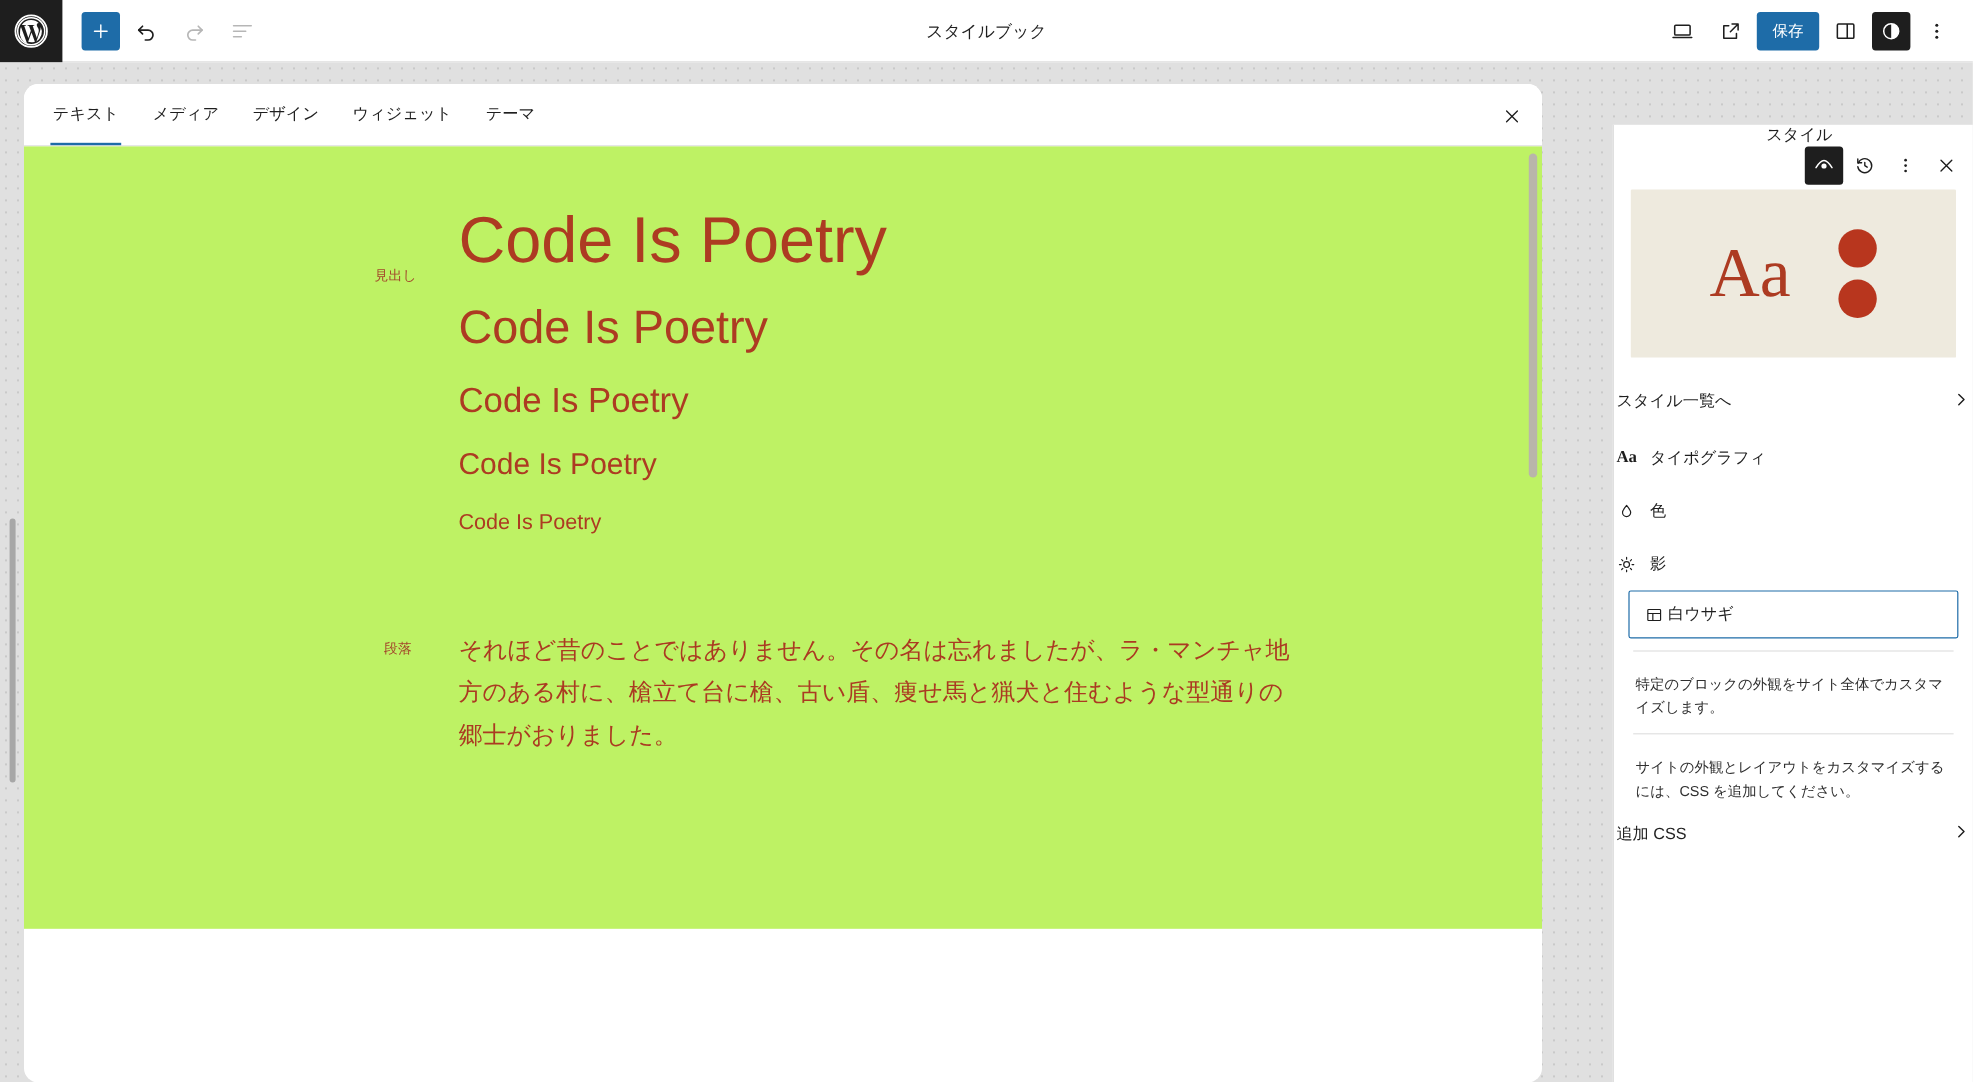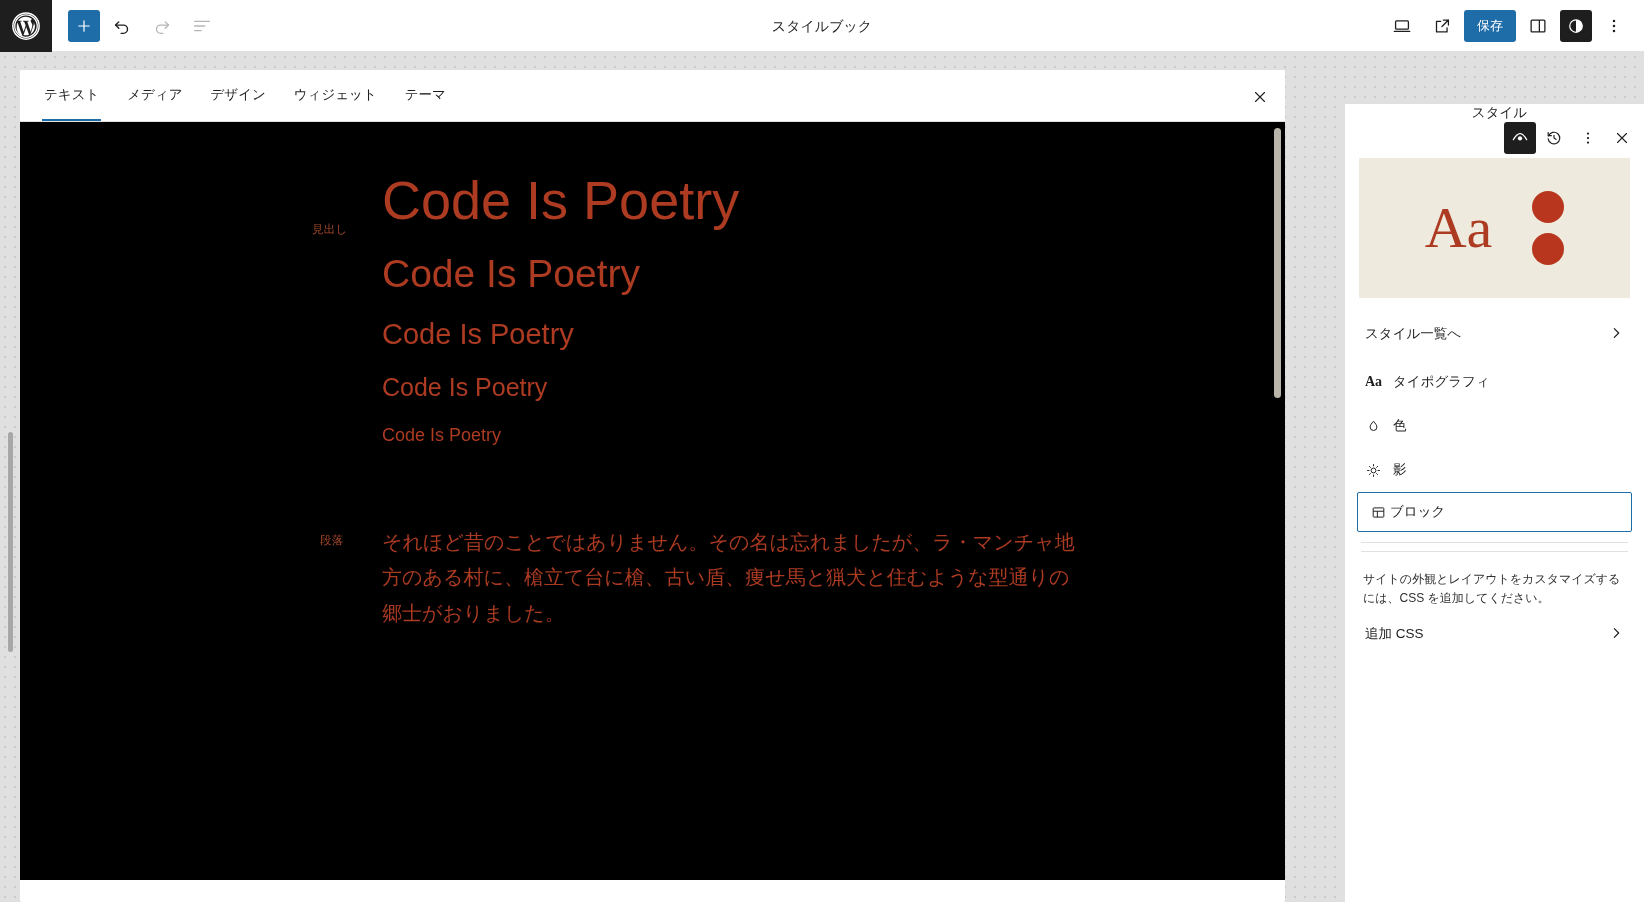--- a/index.html
+++ b/index.html
@@ -74,21 +74,21 @@
     position: absolute; left: 8px; top: 380px;
     width: 5px; height: 220px;
     background: #a7a7a7; border-radius: 3px;
   }
 
   
   .canvas {
     position: absolute; left: 20px; top: 18px;
     width: 1265px; height: 832px;
     background: #ffffff;
-    border-radius: 2px;
+    border-radius: 12px;
     overflow: hidden;
   }
   .sb-tabs {
     position: relative;
     height: 52px;
     background: #ffffff;
     display: flex; align-items: flex-end;
     border-bottom: 1px solid #e0e0e0;
     padding-left: 10px;
   }
@@ -108,22 +108,22 @@
   .sb-tab.bold { font-weight: 700; }
   .sb-close {
     position: absolute; right: 10px; top: 12px;
     width: 30px; height: 30px;
     display: flex; align-items: center; justify-content: center;
     border: none; background: transparent; cursor: pointer;
   }
 
   .sb-body {
     position: relative;
-    height: 758px;
-    background: #000000;
+    height: 652px;
+    background: #bef264;
     overflow: hidden;
   }
   .sb-scrolltrack {
     position: absolute; right: 4px; top: 6px;
     width: 7px; height: 768px;
     background: transparent;
   }
   .sb-scrollthumb {
     position: absolute; right: 4px; top: 6px;
     width: 7px; height: 270px;
@@ -186,21 +186,21 @@
   }
   .preview-aa {
     font-family: "Liberation Serif", "DejaVu Serif", serif;
     font-size: 58px; color: #ad3b22; line-height: 1;
   }
   .preview-dots { display: flex; flex-direction: column; gap: 10px; }
   .preview-dot { width: 32px; height: 32px; border-radius: 50%; background: #b8361e; }
 
   .nav-row {
     display: flex; align-items: center;
-    height: 44px; padding: 0 20px;
+    height: 44px; padding: 0 2px;
     font-size: 13.5px; color: #1e1e1e;
     cursor: pointer; background: transparent; border: none;
     width: 100%; text-align: left;
     font-family: "Liberation Sans", sans-serif;
   }
   .nav-row .chev { margin-left: auto; color: #1e1e1e; }
   .nav-row .nico { width: 28px; display: flex; align-items: center; }
   .nav-row.focused {
     border: 1.5px solid #1e6ca8; border-radius: 2px;
     width: calc(100% - 24px); margin: 0 12px; height: 40px;
@@ -419,26 +419,27 @@
         <span>影</span>
       </button>
 
       <button class="nav-row focused">
         <span class="nico" style="padding-left:8px;">
           <svg width="17" height="17" viewBox="0 0 24 24" aria-hidden="true">
             <rect x="4.5" y="5.5" width="15" height="13" rx="1" fill="none" stroke="#1e1e1e" stroke-width="1.4"></rect>
             <path d="M4.5 10.2h15M10.4 10.2v8.3" stroke="#1e1e1e" stroke-width="1.4"></path>
           </svg>
         </span>
-        <span>ブロック</span>
+        <span>白ウサギ</span>
       </button>
     </div>
 
     <div class="divider"></div>
 
+    <div class="help-text">特定のブロックの外観をサイト全体でカスタマイズします。</div>
 
 
     <div class="divider"></div>
 
     <div class="help-text">サイトの外観とレイアウトをカスタマイズするには、CSS を追加してください。</div>
 
     <button class="nav-row">
       <span>追加 CSS</span>
       <span class="chev">
         <svg width="16" height="16" viewBox="0 0 24 24" aria-hidden="true">

